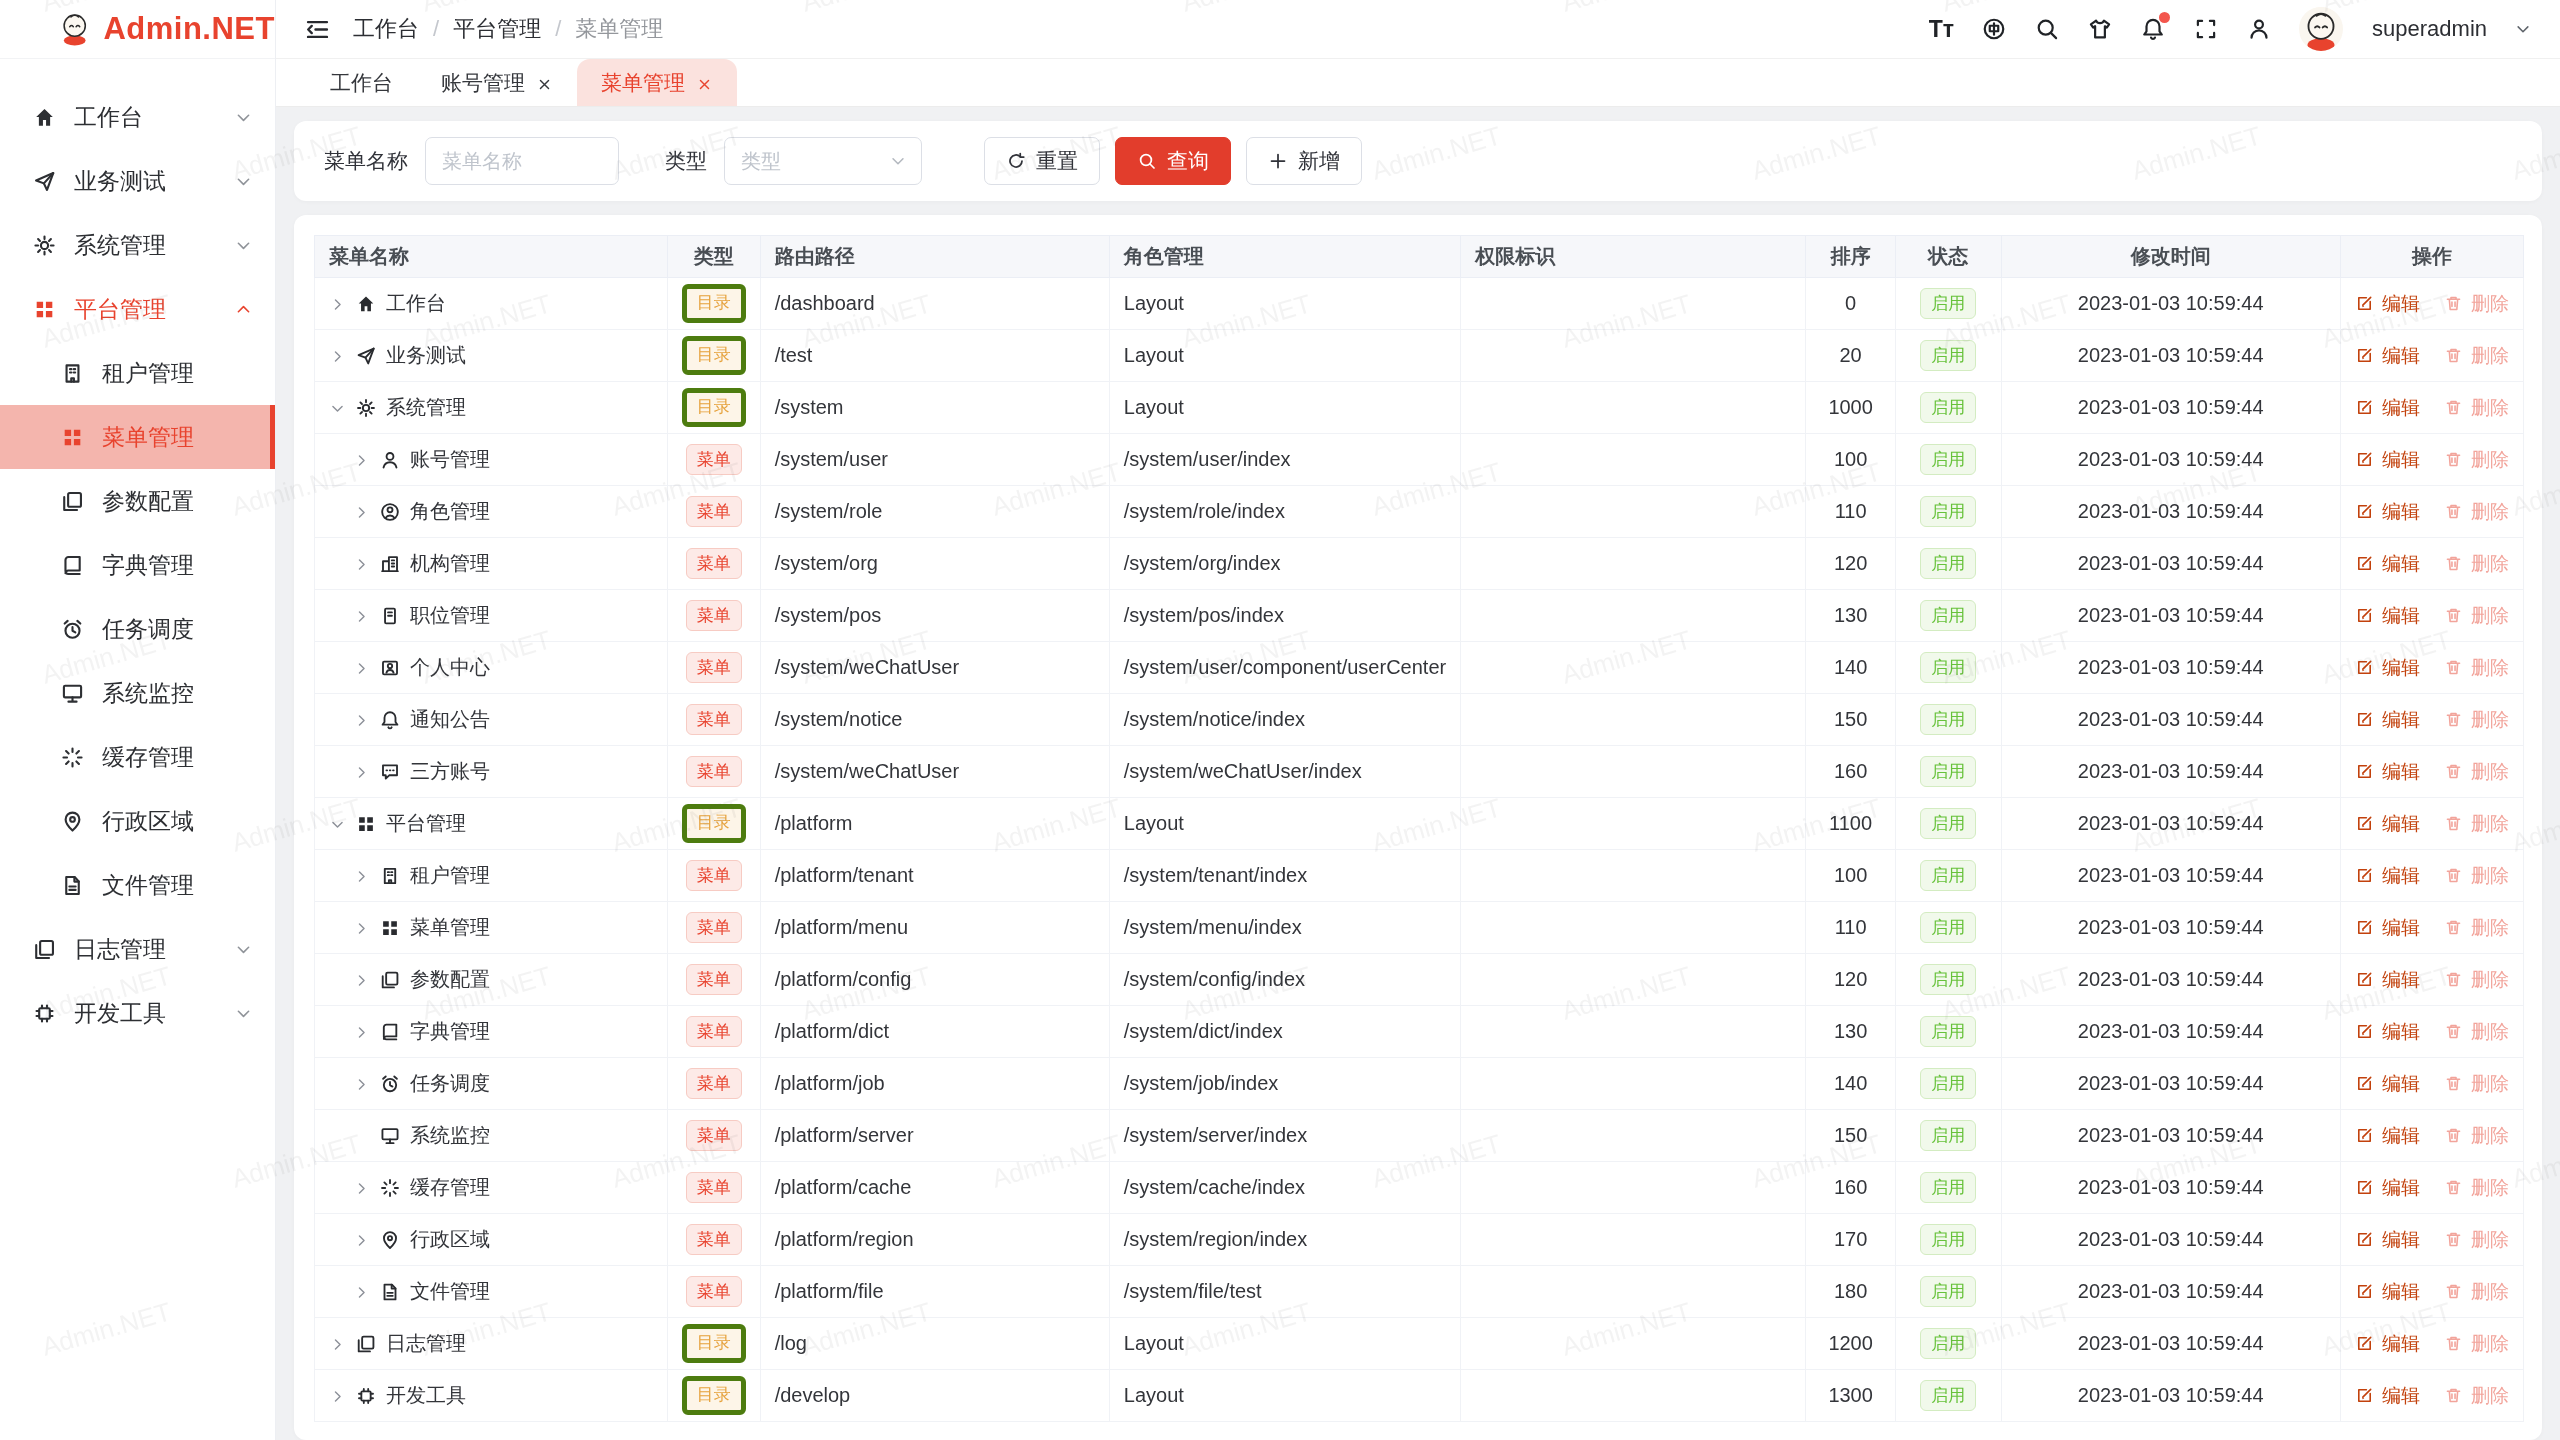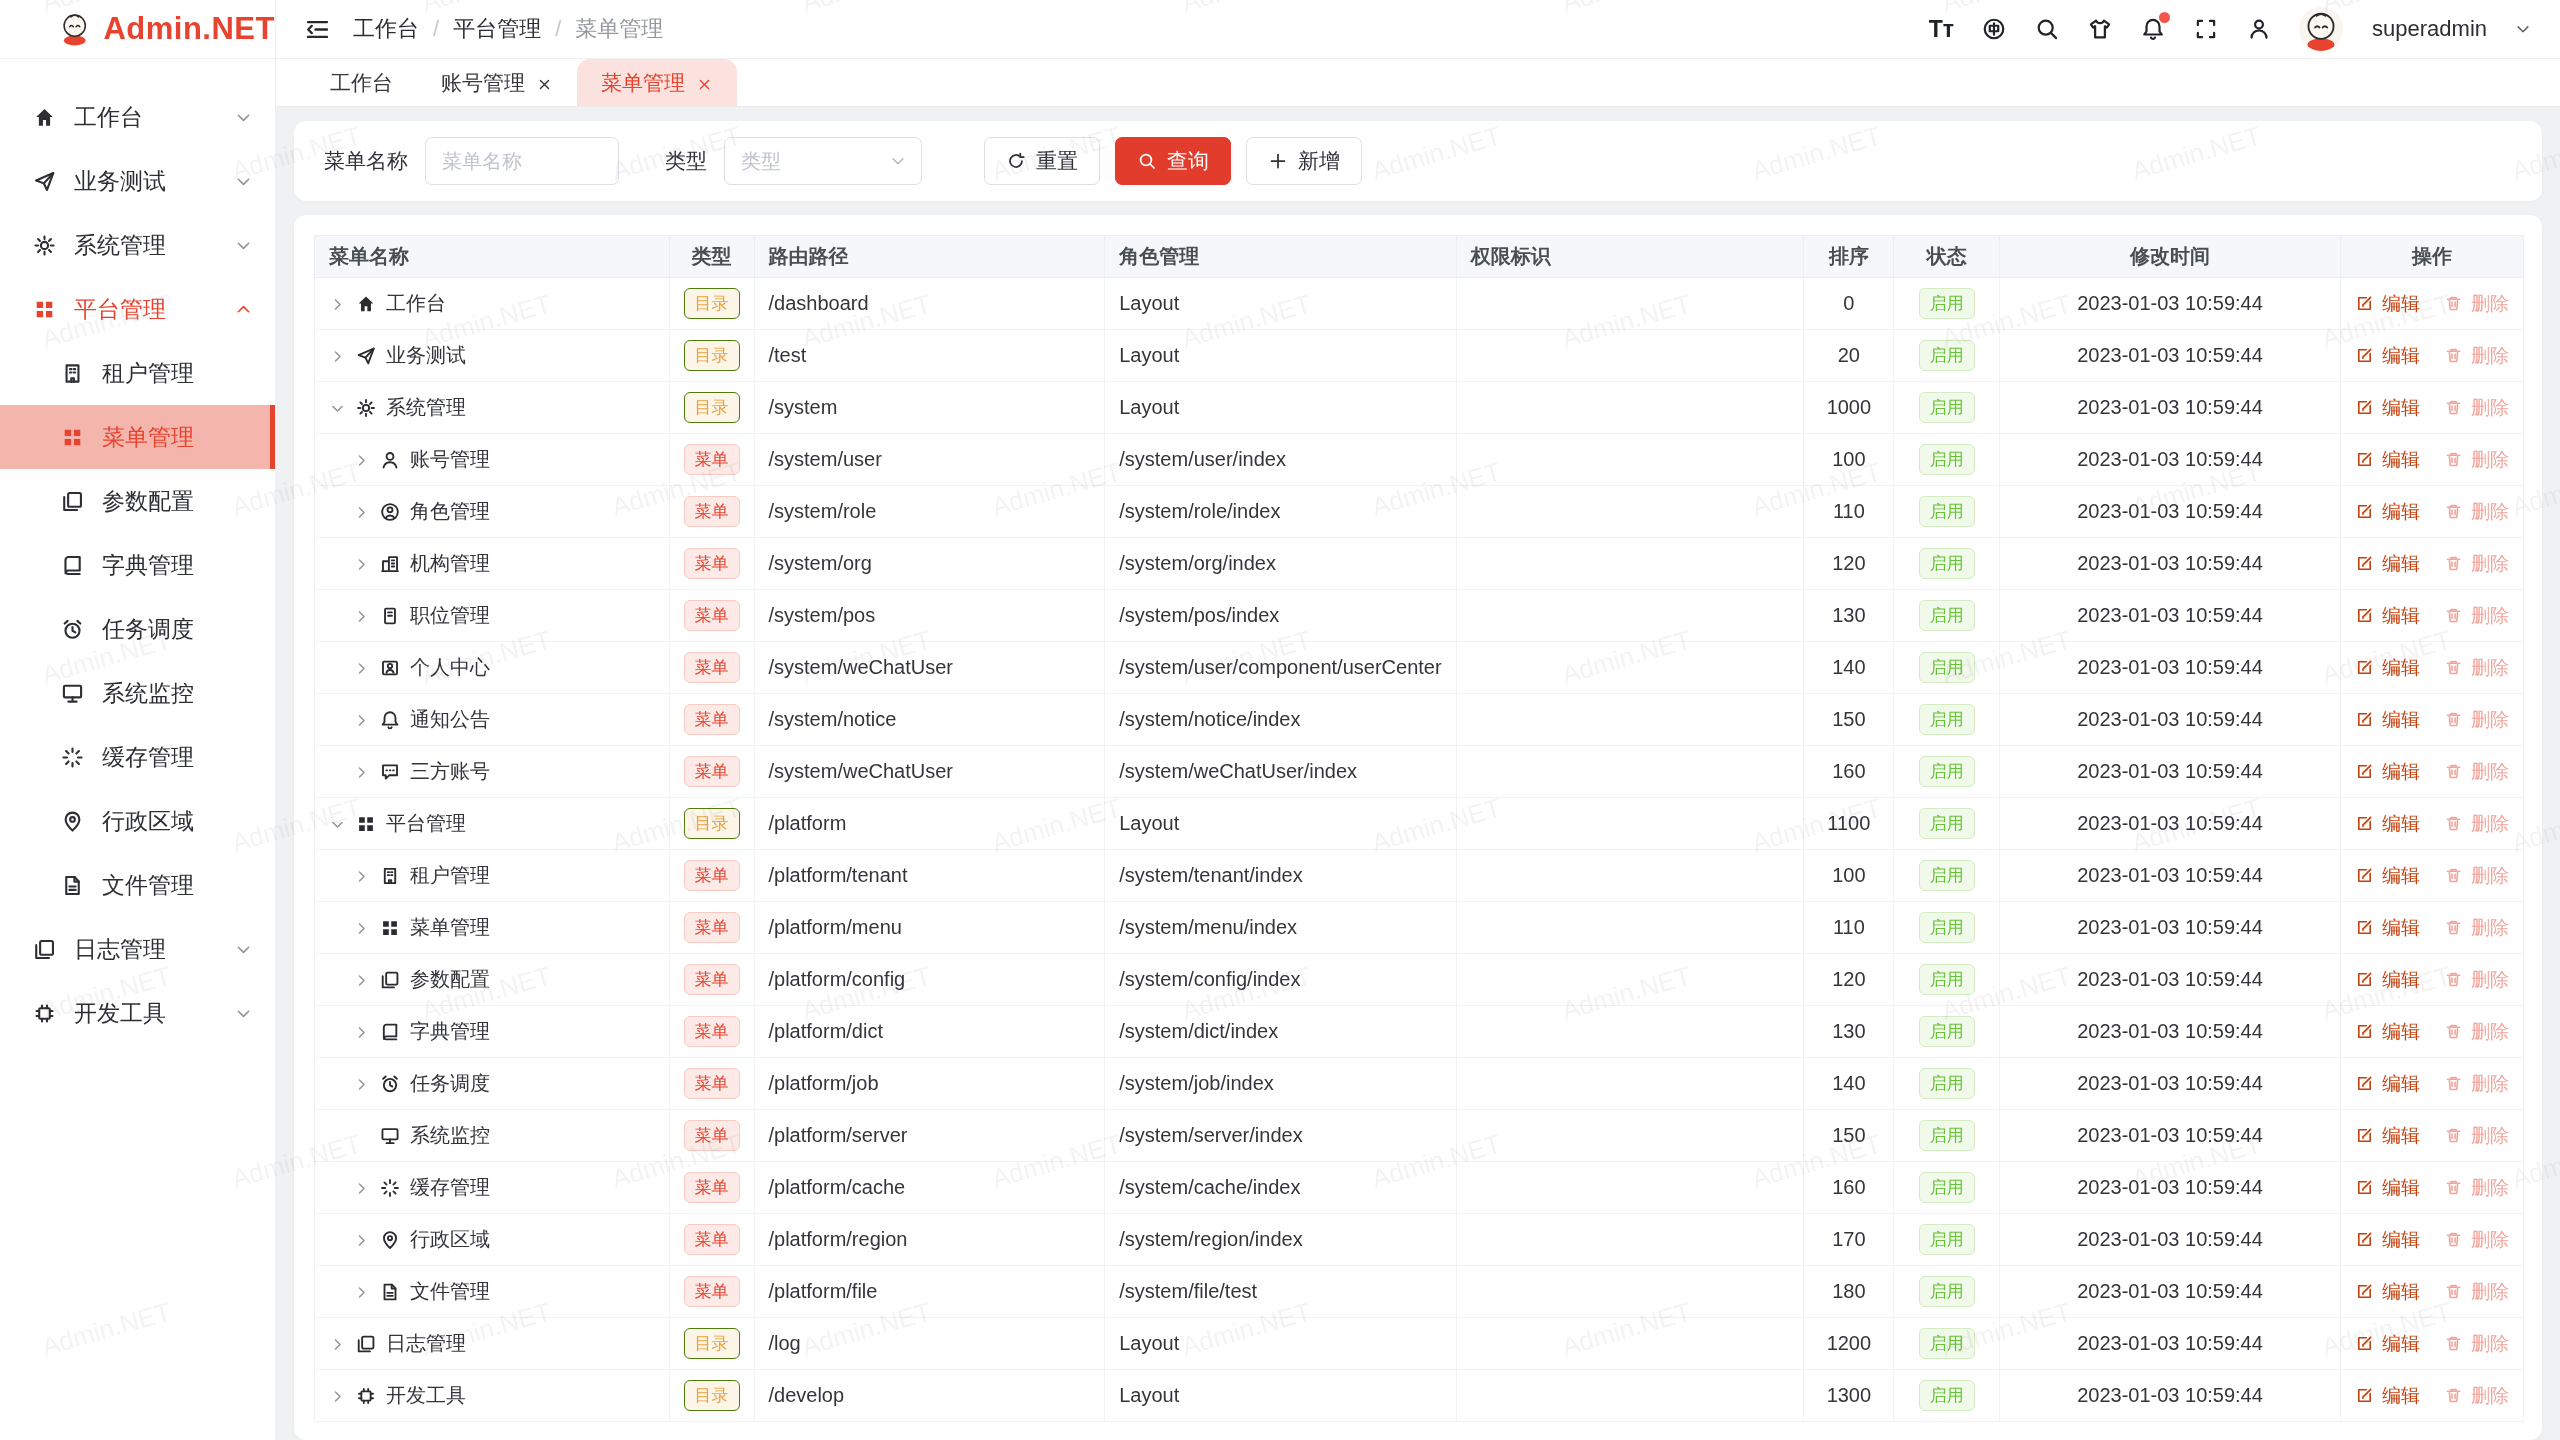--- a/index.html
+++ b/index.html
@@ -73,21 +73,21 @@
   th.al, td.al { text-align:left; }
   th.ac, td.ac { text-align:center; }
 
   .namecell { display:flex; align-items:center; gap:9px; }
   .tree-arrow { width:17px; height:17px; flex:none; color:#8d9199; }
   .tree-arrow svg { width:100%; height:100%; }
   .row-ic { width:22px; height:22px; flex:none; color:#292b2f; }
   .row-ic svg { width:100%; height:100%; }
 
   .tag { display:inline-block; padding:5px 10px; border-radius:6px; font-size:17px; line-height:1.15; }
-  .tag-dir  { color:#e6a23c; background:#fdf5e8; border:1px solid #4d7c0f; }
+  .tag-dir  { color:#e6a23c; background:#fdf5e8; border:5px solid #4d7c0f;font-family:Liberation Mono, monospace; }
   .tag-menu { color:#e8432e; background:#fdeae7; border:1px solid #f7cbc3; }
   .tag-on   { color:#67c23a; background:#f1f9eb; border:1px solid #d3ecc1; }
 
   .ops { display:flex; align-items:center; justify-content:center; gap:24px; }
   .op { display:inline-flex; align-items:center; gap:8px; font-size:19px; cursor:pointer; }
   .op .oi { width:19px; height:19px; }
   .op .oi svg { width:100%; height:100%; }
   .op.edit { color:#c2410c; }
   .op.del { color:#f2a49b; }
 

